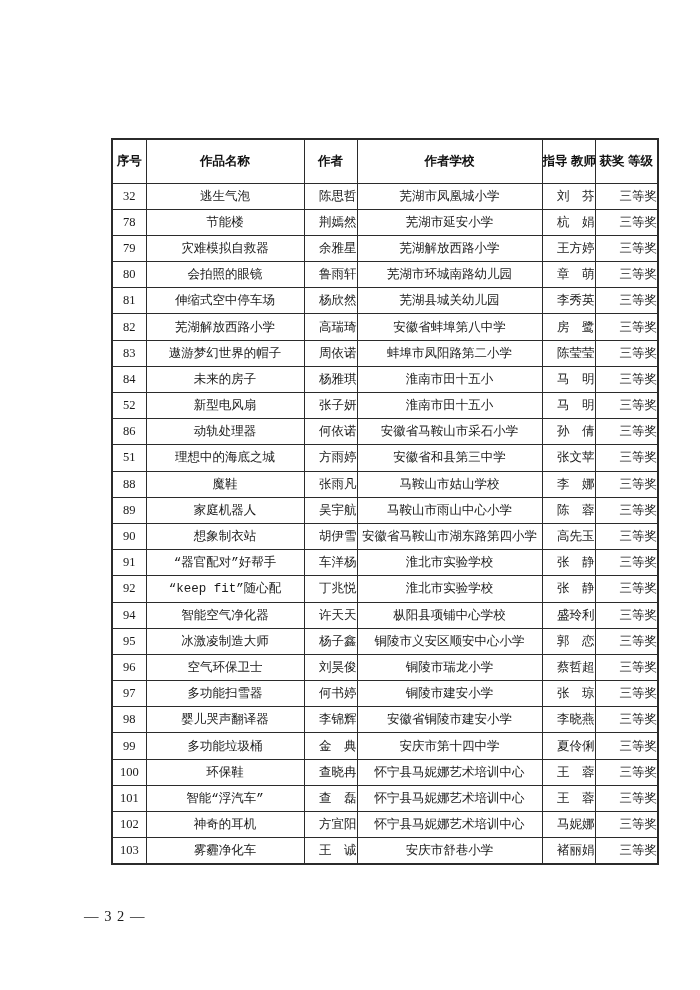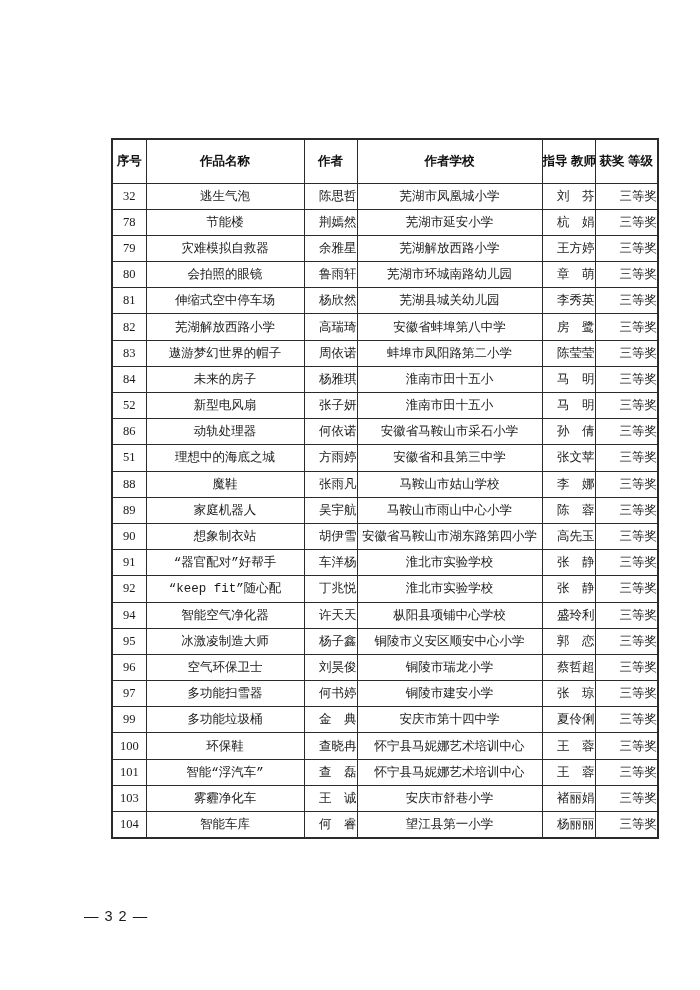--- a/index.html
+++ b/index.html
@@ -52,21 +52,21 @@
   td.c-no     { text-align: center; }
   td.c-title  { text-align: center; padding-left: 9px; font-family: Liberation Mono, monospace; }
   td.c-author { text-align: right; }
   td.c-school { text-align: center; padding-left: 7px; }
   td.c-teacher{ text-align: right; }
   td.c-award  { text-align: right; }
   .page-footer {
     position: absolute;
     left: 84px;
     top: 908px;
-    font-family: Liberation Sans, sans-serif;
+    font-family: Liberation Serif, serif;
     font-size: 14.5px;
     color: #1a1a1a;
     letter-spacing: 1px;
   }
 </style>
 </head>
 <body>
 
 <div class="page">
 
@@ -246,20 +246,28 @@
     </tr>
         <tr>
       <td class="c-no">97</td>
       <td class="c-title">多功能扫雪器</td>
       <td class="c-author">何书婷</td>
       <td class="c-school">铜陵市建安小学</td>
       <td class="c-teacher">张　琼</td>
       <td class="c-award">三等奖</td>
     </tr>
         <tr>
+      <td class="c-no">98</td>
+      <td class="c-title">婴儿哭声翻译器</td>
+      <td class="c-author">李锦辉</td>
+      <td class="c-school">安徽省铜陵市建安小学</td>
+      <td class="c-teacher">李晓燕</td>
+      <td class="c-award">三等奖</td>
+    </tr>
+        <tr>
       <td class="c-no">99</td>
       <td class="c-title">多功能垃圾桶</td>
       <td class="c-author">金　典</td>
       <td class="c-school">安庆市第十四中学</td>
       <td class="c-teacher">夏伶俐</td>
       <td class="c-award">三等奖</td>
     </tr>
         <tr>
       <td class="c-no">100</td>
       <td class="c-title">环保鞋</td>
@@ -270,33 +278,33 @@
     </tr>
         <tr>
       <td class="c-no">101</td>
       <td class="c-title">智能“浮汽车”</td>
       <td class="c-author">查　磊</td>
       <td class="c-school">怀宁县马妮娜艺术培训中心</td>
       <td class="c-teacher">王　蓉</td>
       <td class="c-award">三等奖</td>
     </tr>
         <tr>
+      <td class="c-no">102</td>
+      <td class="c-title">神奇的耳机</td>
+      <td class="c-author">方宜阳</td>
+      <td class="c-school">怀宁县马妮娜艺术培训中心</td>
+      <td class="c-teacher">马妮娜</td>
+      <td class="c-award">三等奖</td>
+    </tr>
+        <tr>
       <td class="c-no">103</td>
       <td class="c-title">雾霾净化车</td>
       <td class="c-author">王　诚</td>
       <td class="c-school">安庆市舒巷小学</td>
       <td class="c-teacher">褚丽娟</td>
       <td class="c-award">三等奖</td>
     </tr>
-        <tr>
-      <td class="c-no">104</td>
-      <td class="c-title">智能车库</td>
-      <td class="c-author">何　睿</td>
-      <td class="c-school">望江县第一小学</td>
-      <td class="c-teacher">杨丽丽</td>
-      <td class="c-award">三等奖</td>
-    </tr>
       </tbody>
   </table>
 
   <div class="page-footer">— 3 2 —</div>
 
 </div>
 
 </body></html>

